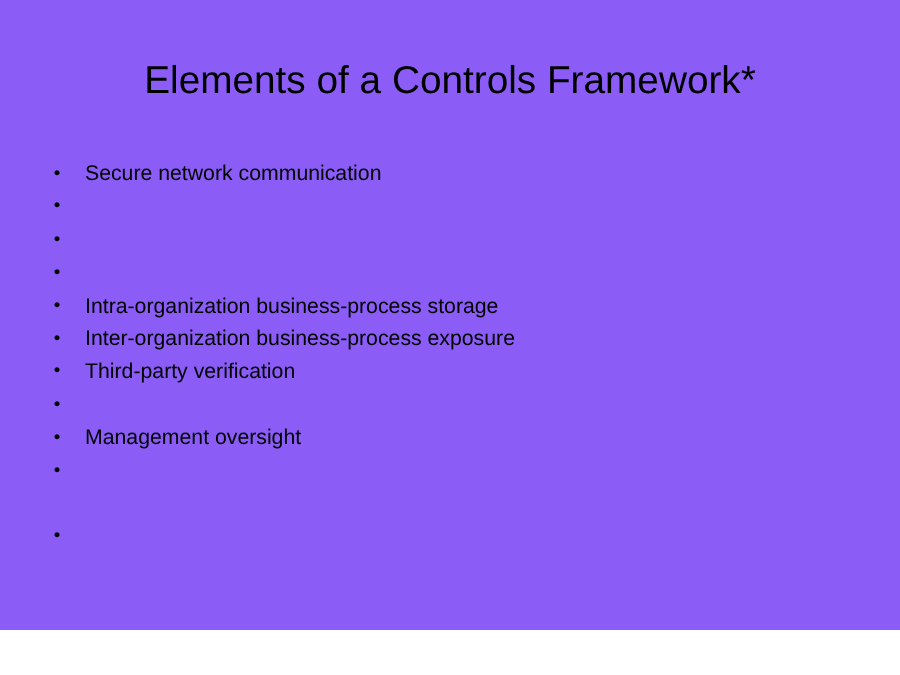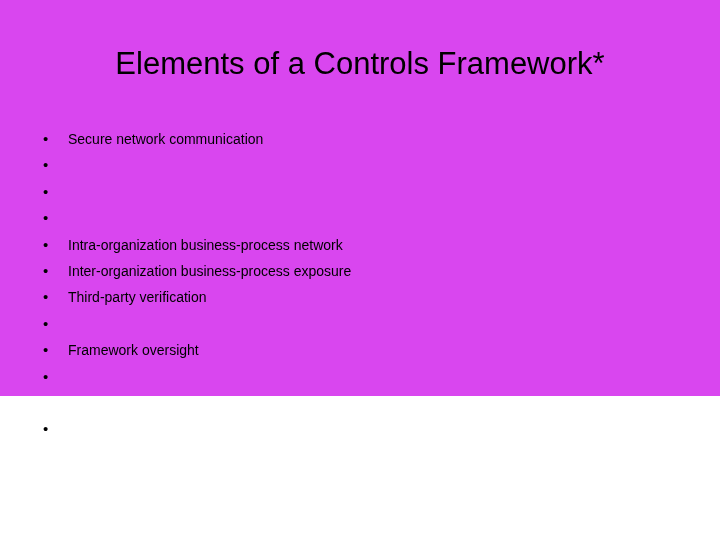--- a/index.html
+++ b/index.html
@@ -11,22 +11,22 @@
     height: 540px;
     background: #ffffff;
     font-family: "Liberation Sans", sans-serif;
     color: #000000;
     overflow: hidden;
   }
 
   .slide {
     position: relative;
     width: 720px;
-    height: 396px;
-    background: #d946ef;
+    height: 504px;
+    background: #8b5cf6;
   }
 
   .slide-title {
     position: absolute;
     left: 40px;
     top: 44px;
     width: 640px;
     text-align: center;
     font-size: 31px;
     font-weight: normal;
@@ -67,21 +67,21 @@
     padding-left: 3px;
     font-size: 15px;
     line-height: 26.4px;
     color: #000000;
     box-sizing: border-box;
   }
 
   .bullet-text {
     flex: 0 0 auto;
     white-space: nowrap;
-    font-size: 14px;
+    font-size: 17px;
     line-height: 26.4px;
     color: #000000;
   }
 </style>
 </head>
 <body>
 
 <div class="slide">
 
   <div class="slide-title">Elements of a Controls Framework*</div>
@@ -95,36 +95,36 @@
         <span class="bullet-mark">•</span>
       </li>
       <li class="bullet-row">
         <span class="bullet-mark">•</span>
       </li>
       <li class="bullet-row">
         <span class="bullet-mark">•</span>
       </li>
       <li class="bullet-row">
         <span class="bullet-mark">•</span>
-        <span class="bullet-text">Intra-organization business-process network</span>
+        <span class="bullet-text">Intra-organization business-process storage</span>
       </li>
       <li class="bullet-row">
         <span class="bullet-mark">•</span>
         <span class="bullet-text">Inter-organization business-process exposure</span>
       </li>
       <li class="bullet-row">
         <span class="bullet-mark">•</span>
         <span class="bullet-text">Third-party verification</span>
       </li>
       <li class="bullet-row">
         <span class="bullet-mark">•</span>
       </li>
       <li class="bullet-row">
         <span class="bullet-mark">•</span>
-        <span class="bullet-text">Framework oversight</span>
+        <span class="bullet-text">Management oversight</span>
       </li>
       <li class="bullet-row">
         <span class="bullet-mark">•</span>
       </li>
       <li class="bullet-row spacer-before">
         <span class="bullet-mark">•</span>
       </li>
     </ul>
 
 </div>

